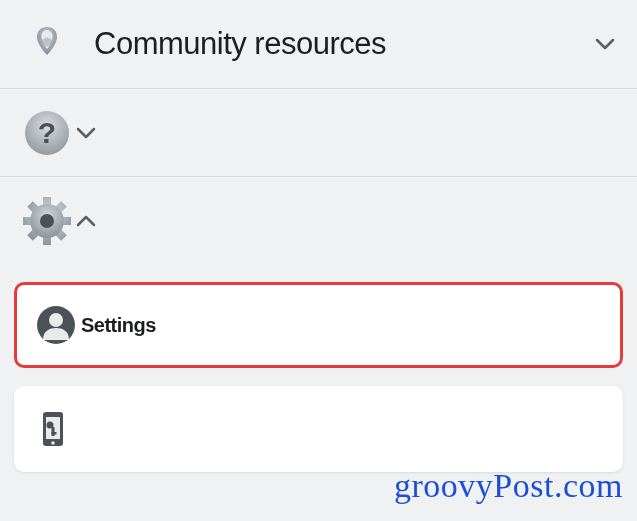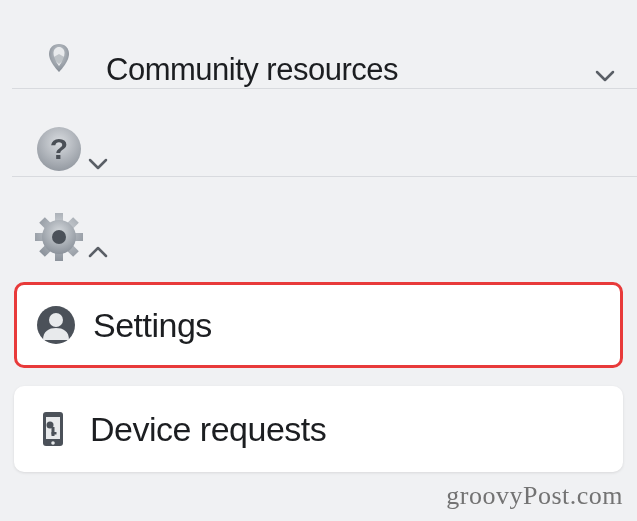--- a/index.html
+++ b/index.html
@@ -10,26 +10,25 @@
       font-family: -apple-system, BlinkMacSystemFont, "Segoe UI", Helvetica, Arial, sans-serif;
       position: relative;
       overflow: hidden;
     }
     .container {
       width: 100%;
       padding-top: 0;
     }
     .menu-row {
       display: flex;
-      align-items: flex-end;
+      align-items: center;
       height: 88px;
-      padding: 0 20px;
+      padding: 11px 20px;
       border-top: 1px solid #d8dade;
       cursor: pointer;
-      margin-left: 12px;
     }
     .menu-row:first-child {
       border-top: none;
     }
     .menu-icon {
       width: 54px;
       height: 54px;
       flex-shrink: 0;
       display: flex;
       align-items: center;
@@ -69,33 +68,33 @@
     .sub-icon {
       width: 42px;
       height: 42px;
       flex-shrink: 0;
       display: flex;
       align-items: center;
       justify-content: center;
     }
     .sub-label {
       flex: 1;
-      font-size: 34px;
+      font-size: 20px;
       color: #1c1e21;
-      font-weight: 400;
-      margin-left: 16px;
+      font-weight: 700;
+      margin-left: 4px;
       letter-spacing: -0.5px;
     }
     .watermark {
       position: absolute;
-      bottom: 10px;
+      bottom: 16px;
       right: 14px;
       font-family: Georgia, "Times New Roman", serif;
-      font-size: 26px;
-      color: #737373;
+      font-size: 34px;
+      color: #1d4ed8;
       letter-spacing: 0.5px;
       pointer-events: none;
     }
   </style>
 </head>
 <body>
 
 <div class="container">
 
   <div class="menu-row">
@@ -182,20 +181,19 @@
       <span class="sub-icon">
         <svg viewBox="0 0 42 42" width="42" height="42">
           <rect x="11" y="4" width="20" height="34" rx="3" fill="#4b5159"></rect>
           <rect x="14" y="9" width="14" height="22" fill="#e8eaec"></rect>
           <circle cx="21" cy="35" r="1.8" fill="#e8eaec"></circle>
           <circle cx="18" cy="17" r="3.5" fill="#4b5159"></circle>
           <rect x="19.5" y="19" width="3" height="9" fill="#4b5159"></rect>
           <rect x="19.5" y="24" width="5" height="2.5" fill="#4b5159"></rect>
         </svg>
       </span>
-      <span class="sub-label">Device requests</span>
     </div>
 
   </div>
 
 </div>
 
 <div class="watermark">groovyPost.com</div>
 
 </body></html>

